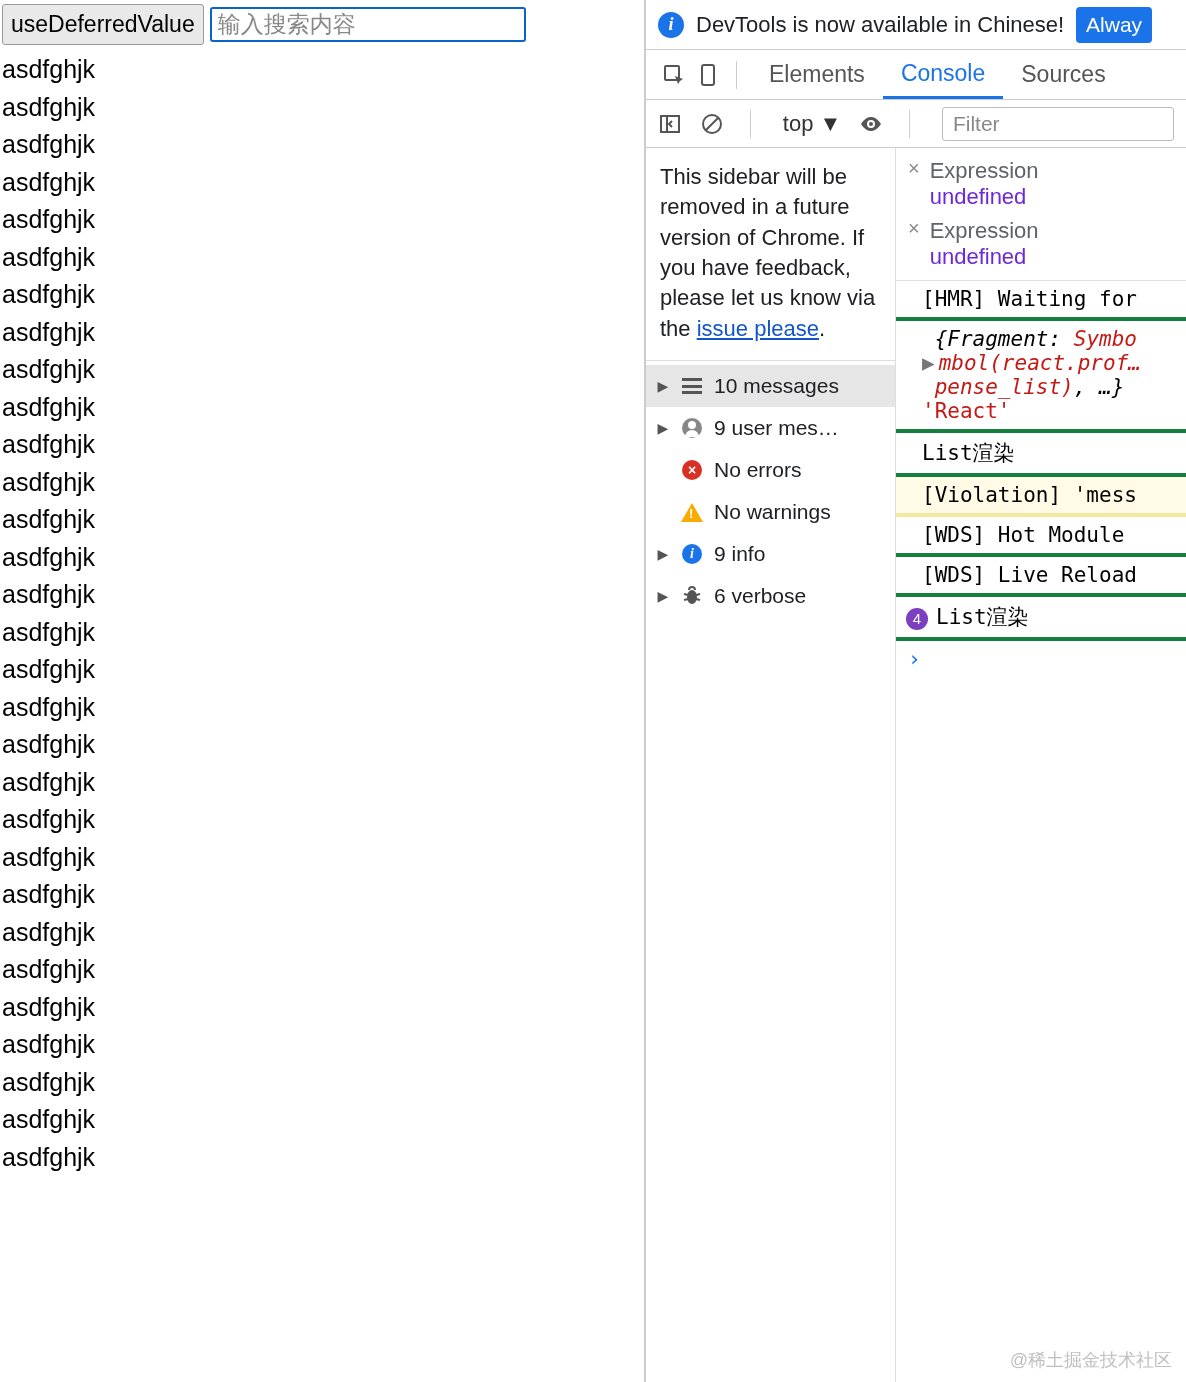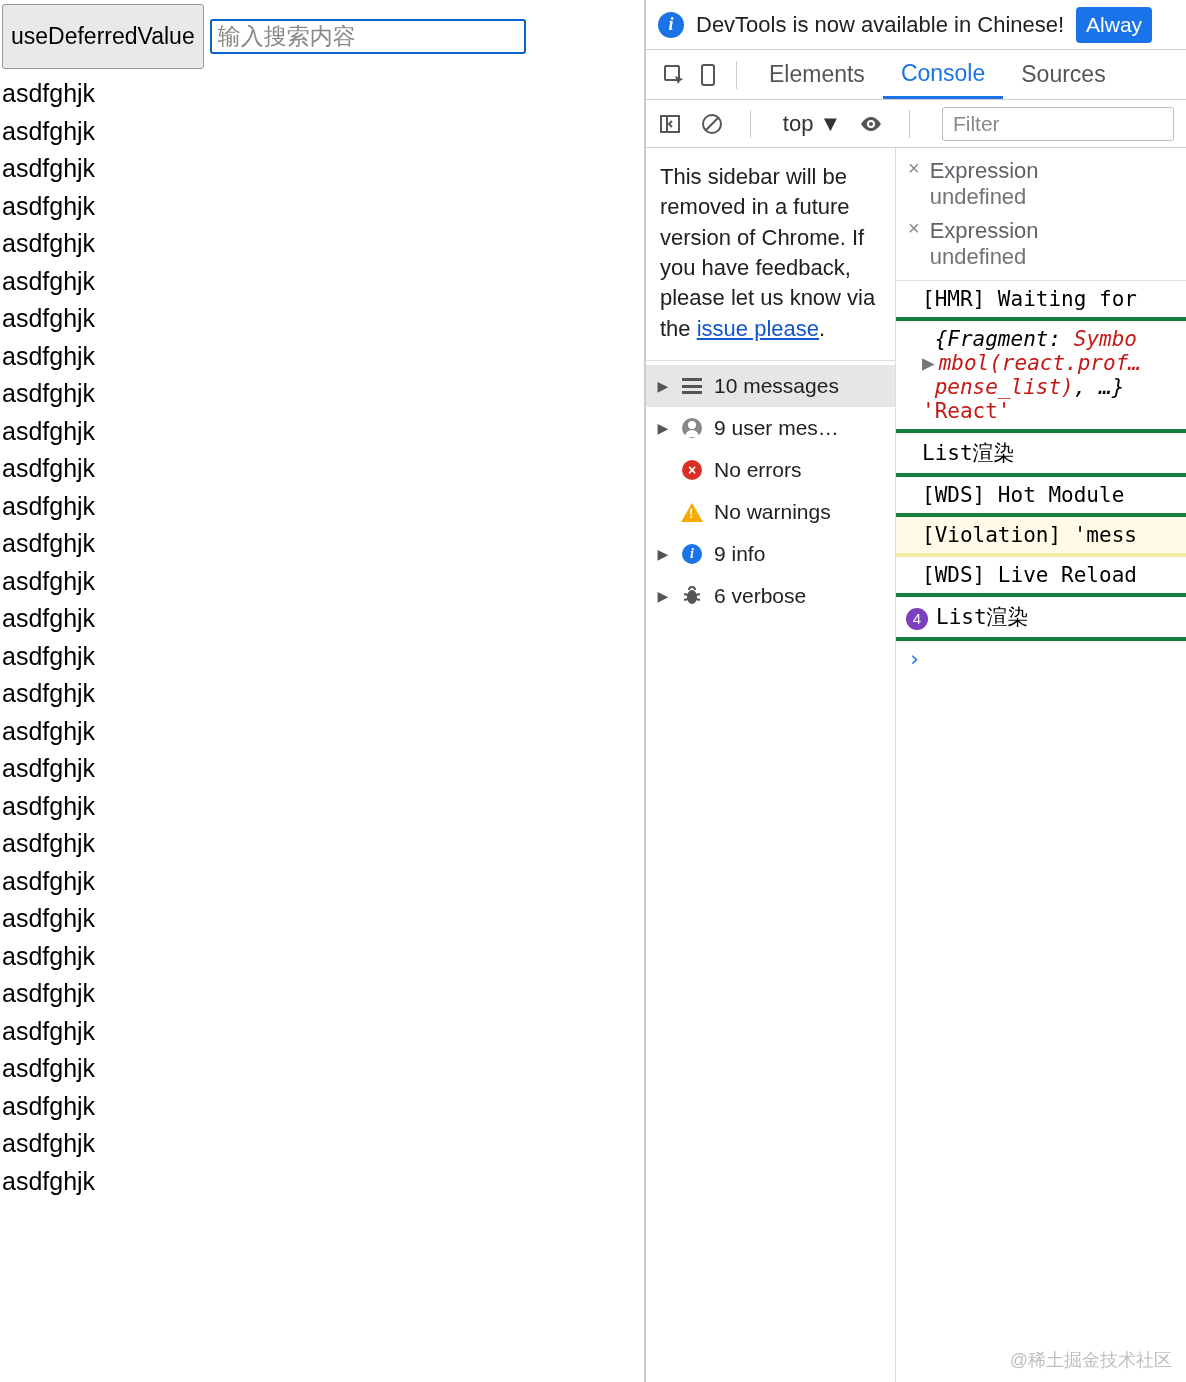--- a/index.html
+++ b/index.html
@@ -20,21 +20,21 @@
   overflow: hidden;
 }
 .page-top {
   display: flex;
   align-items: center;
   gap: 6px;
   margin-bottom: 6px;
 }
 .btn-deferred {
   font-size: 23px;
-  padding: 18px 8px;
+  padding: 6px 8px;
   border: 1px solid #999;
   background: #e9e9e9;
   border-radius: 3px;
   cursor: pointer;
 }
 .search-input {
   font-size: 23px;
   padding: 2px 6px;
   border: 2.5px solid #0a63c9;
   border-radius: 3px;
@@ -224,21 +224,21 @@
 .watch-row {
   display: flex; align-items: flex-start;
   padding: 4px 12px;
   gap: 10px;
 }
 .watch-x {
   color: #888; font-size: 20px; cursor: pointer;
   line-height: 1;
 }
 .watch-text .wname { color: #5f6368; font-size: 22px; }
-.watch-text .wval  { color: #737373; font-size: 22px; }
+.watch-text .wval  { color: #6d28d9; font-size: 22px; }
 
 .logs { font-family: Menlo, Consolas, monospace; font-size: 21px; }
 .log-row {
   padding: 6px 12px 6px 26px;
   border-bottom: 4px solid #15803d;
   white-space: nowrap; overflow: hidden;
 }
 .log-row.violation { background: #fffbe6; border-bottom-color: #f3e9a0; }
 .obj-ital { font-style: italic; }
 .obj-red  { color: #c41a16; }
@@ -442,22 +442,22 @@
         </div>
       <div class="logs">
         <div class="log-row">[HMR] Waiting for</div>
         <div class="log-row">
           <span class="obj-ital"><span class="obj-blk">&nbsp;</span><span>{Fragment: </span><span class="obj-red">Symbo</span></span><br>
           <span class="log-caret">▶</span><span class="obj-ital obj-red">mbol(react.prof…</span><br>
           <span class="obj-ital">&nbsp;<span class="obj-red">pense_list)</span><span>, …}</span></span><br>
           <span class="obj-red">'React'</span>
         </div>
         <div class="log-row">List渲染</div>
+        <div class="log-row violation">[Violation] 'mess</div>
         <div class="log-row">[WDS] Hot Module</div>
-        <div class="log-row violation">[Violation] 'mess</div>
         <div class="log-row">[WDS] Live Reload</div>
         <div class="log-row" style="padding-left:10px">
           <span class="badge-purple">4</span><span>List渲染</span>
         </div>
         <div class="prompt">›</div>
       </div>
     </div>
 
   </div>
 </div>

